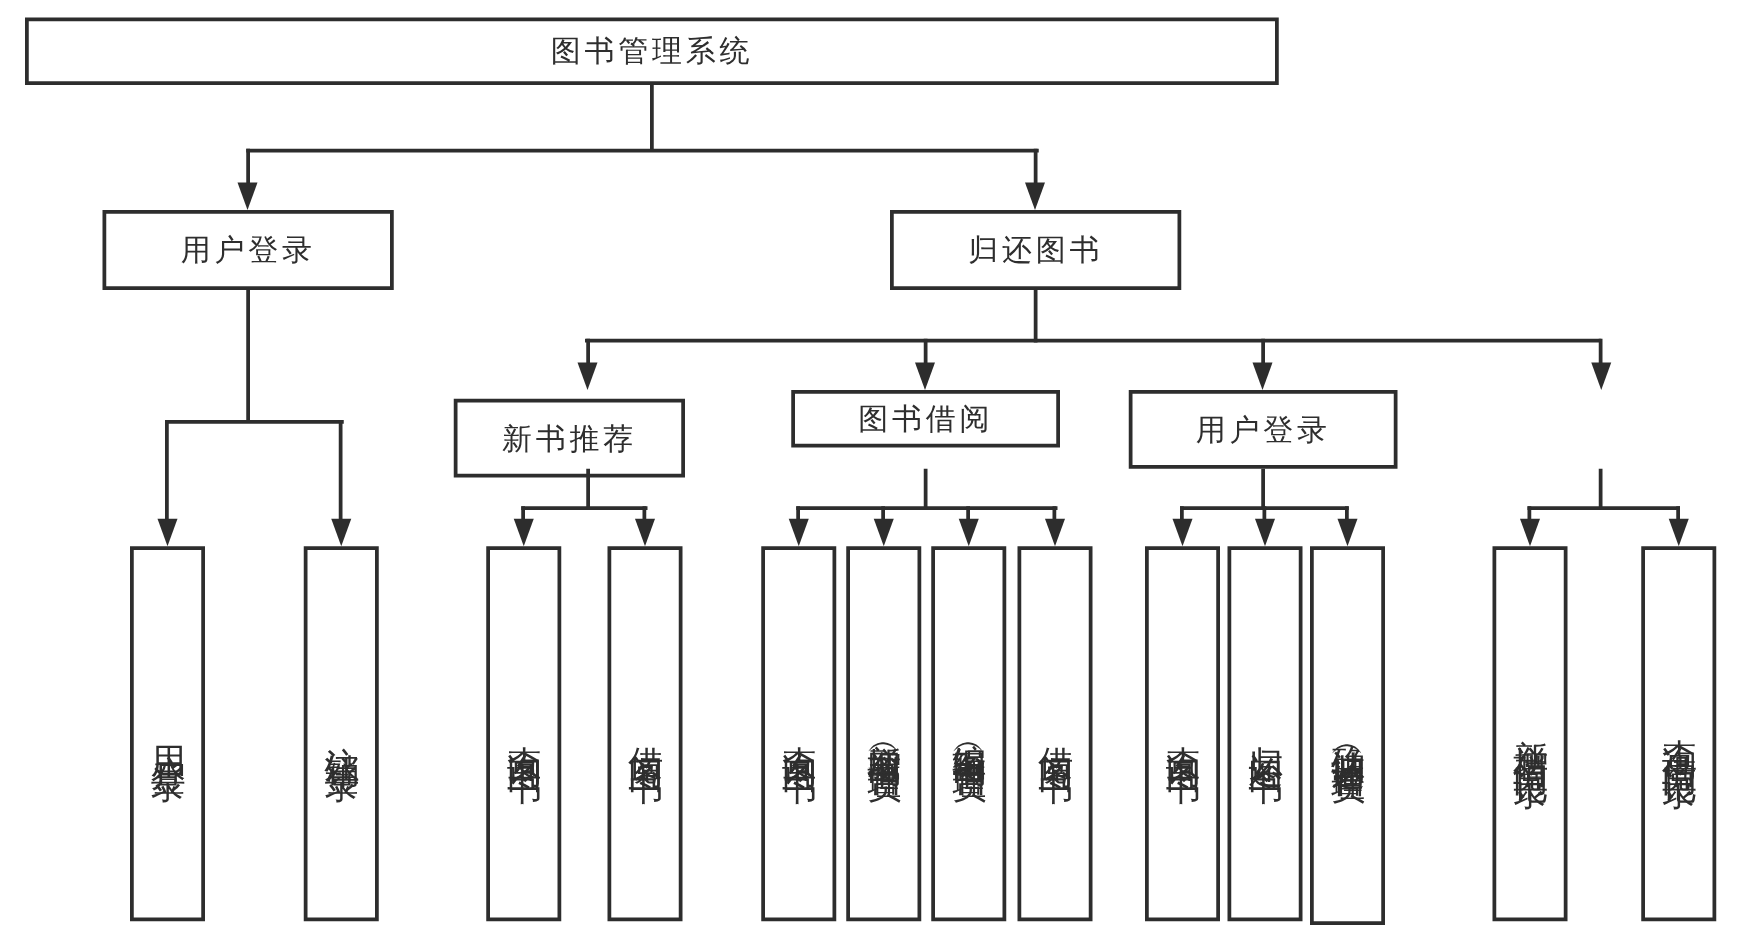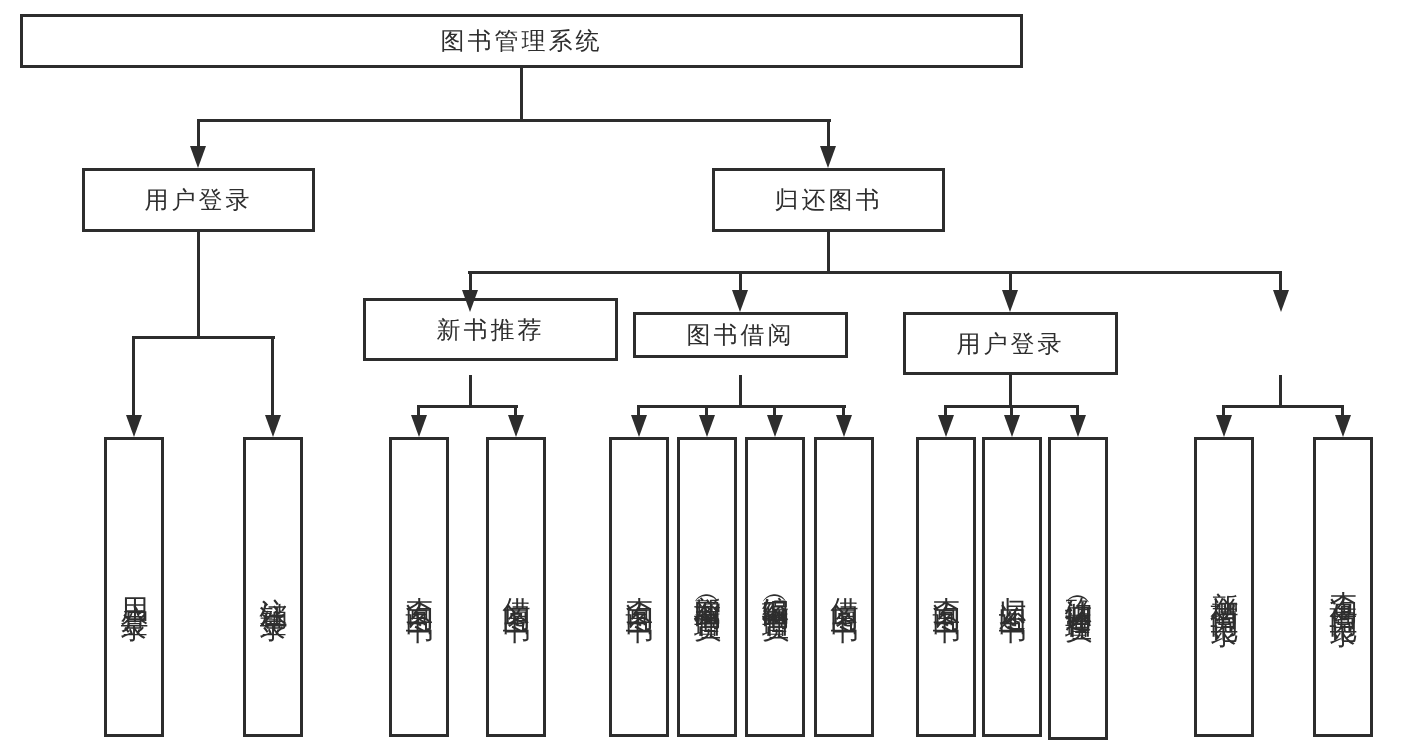--- a/index.html
+++ b/index.html
@@ -56,21 +56,21 @@
 <body>
 
 <div id="canvas">
 
   <div class="box hbox" style="left:20px;top:14px;width:1003px;height:54px">图书管理系统</div>
 
   <div class="box hbox" style="left:82px;top:168px;width:233px;height:64px">用户登录</div>
 
   <div class="box hbox" style="left:712px;top:168px;width:233px;height:64px">归还图书</div>
 
-  <div class="box hbox" style="left:363px;top:298px;width:255px;height:63px">新书推荐</div>
+  <div class="box hbox" style="left:363px;top:319px;width:185px;height:63px">新书推荐</div>
 
   <div class="box hbox" style="left:633px;top:312px;width:215px;height:46px">图书借阅</div>
 
   <div class="box hbox" style="left:903px;top:312px;width:215px;height:63px">用户登录</div>
 
 
   <div class="box vbox" style="left:104px;top:437px;width:60px;height:300px">用户登录</div>
   <div class="box vbox" style="left:243px;top:437px;width:60px;height:300px">注销登录</div>
 
   <div class="box vbox" style="left:389px;top:437px;width:60px;height:300px">查询图书</div>

